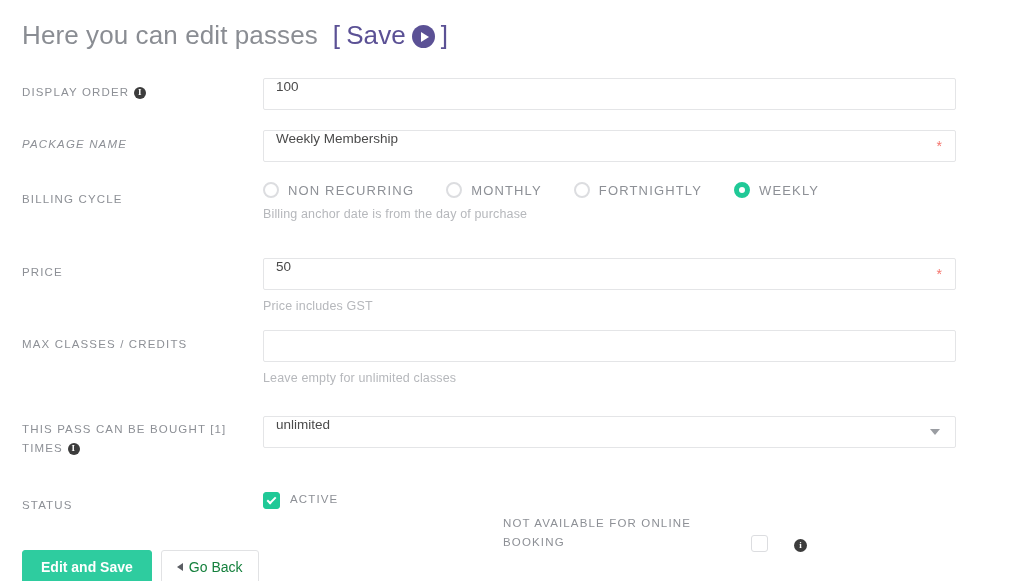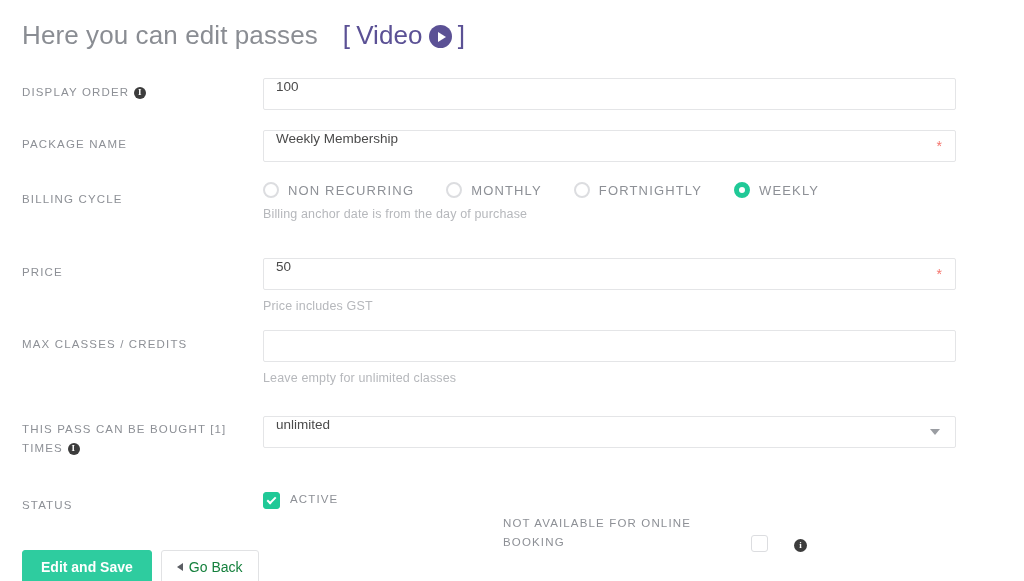--- a/index.html
+++ b/index.html
@@ -10,21 +10,21 @@
     font-family: "Liberation Sans", sans-serif;
     overflow: hidden;
   }
   .page { position: relative; width: 1024px; height: 581px; background:#fff; }
 
   
   .page-title {
     position: absolute; left: 22px; top: 20px;
     font-size: 26px; font-weight: 400; color: #8a8d93;
     letter-spacing: .1px; white-space: nowrap;
-    display: flex; align-items: center; gap: 16px;
+    display: flex; align-items: center; gap: 6px;
   }
   .title-main { color:#8a8d93; }
   .video-link {
     color: #5b5195; margin-left: 9px;
     display:inline-flex; align-items:center; gap:6px;
     text-decoration:none; cursor:pointer;
   }
   .video-bracket { color:#5b5195; }
   .play-icon {
     width: 23px; height: 23px; border-radius: 50%;
@@ -170,21 +170,21 @@
 </style>
 </head>
 <body>
 
 <div class="page">
 
   <div class="page-title">
     <span class="title-main">Here you can edit passes</span>
     <span class="video-link">
       <span class="video-bracket">[</span>
-        <span>Video</span>
+        <span>Save</span>
       <span class="play-icon">
           <span class="tri"></span>
         </span>
       <span class="video-bracket">]</span>
     </span>
   </div>
 
   <div class="form">
 
     <div class="row" style="height:52px;">
@@ -193,21 +193,21 @@
         <span class="info-icon">i</span>
       </div>
       <div class="control" style="top:0px;">
         <div class="inp-wrap">
           <input class="inp" type="text" value="100" style="">
         </div>
       </div>
     </div>
 
     <div class="row" style="height:52px;">
-      <div class="flabel" style="top:5px;">
+      <div class="flabel" style="top:5px;font-style:italic;">
         <span class="lbl-txt">PACKAGE NAME</span>
       </div>
       <div class="control" style="top:0px;">
         <div class="inp-wrap">
           <input class="inp" type="text" value="Weekly Membership" style="">
           <span class="req-star">*</span>
         </div>
       </div>
     </div>
 

